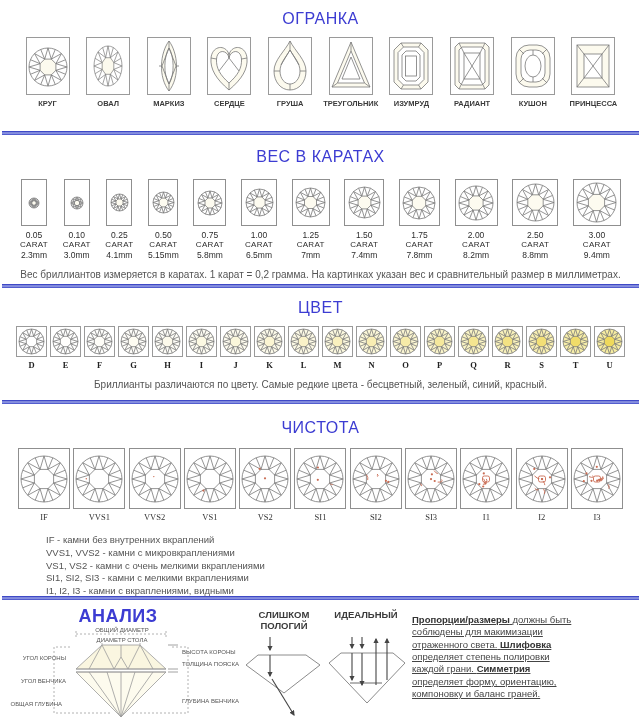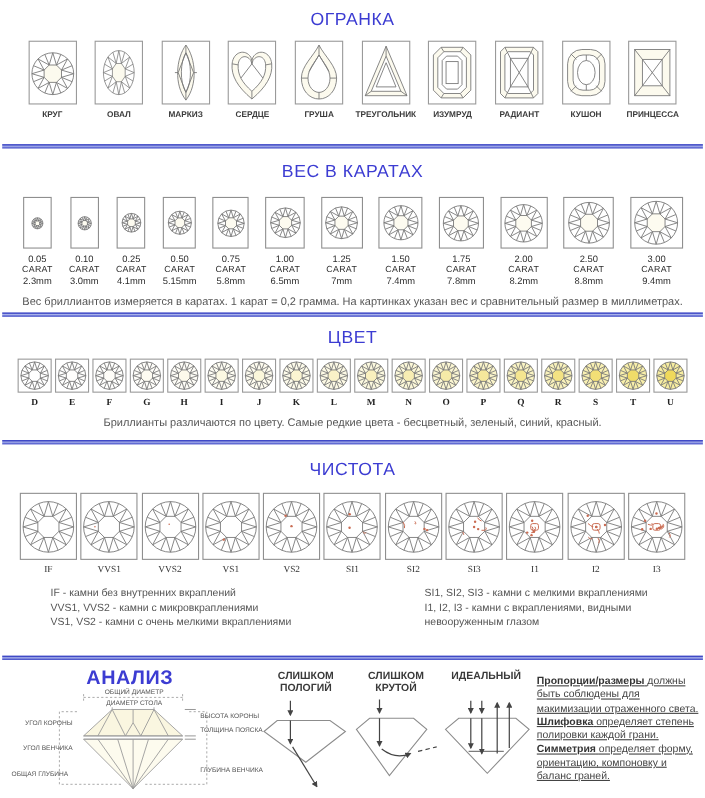--- a/index.html
+++ b/index.html
@@ -43,21 +43,21 @@
     font-size: 8.5px; color: #222; margin-top: 3px; }
 
   
   .sec-clarity { height: 192px; padding: 15px 18px 0; }
   .sec-clarity .stitle { margin-bottom: 11px; }
   .clar-cell { display: flex; flex-direction: column; align-items: center; }
   .clar-box { width: 52px; height: 61px; border: 1px solid #8f8f8f; background: #fff;
     display: flex; align-items: center; justify-content: center; }
   .clar-label { font-family: "Liberation Serif", serif; font-size: 8.5px; color: #333;
     margin-top: 3px; }
-  .legend { display: flex; margin-top: 12px; padding: 0 28px; }
+  .legend { display: flex; margin-top: 12px; padding: 0 28px; flex-direction: column; }
   .legend-col { font-size: 9.5px; color: #555; line-height: 1.35; }
   .legend-col.left { width: 340px; }
 
   
   .sec-analysis { height: 121px; padding: 6px 4px 0 6px; display: flex; }
   .anat-col { width: 238px; position: relative; }
   .anat-col .stitle { font-size: 18px; font-weight: bold; width: 180px; margin: 0 0 1px 22px; }
   .anat-wrap { position: relative; width: 232px; height: 94px; }
   .anat-label { position: absolute; font-size: 6px; color: #555; white-space: nowrap; }
   .al-td { left: 0; right: 0; top: -1px; text-align: center; }
@@ -1023,39 +1023,20 @@
     <polygon points="4,32 16,22 64,22 78,32 42,60" fill="none" stroke="#8c8c8c" stroke-width="1"></polygon>
     <g stroke="#444" stroke-width="1.1" fill="none">
     <line x1="28" y1="4" x2="28" y2="17" marker-end="url(#a1)"></line>
     <line x1="28" y1="22" x2="28" y2="43" marker-end="url(#a1)"></line>
     <line x1="30" y1="46" x2="52" y2="82" marker-end="url(#a1)"></line>
               </g>
             </svg>
           </span>
         </div>
 
-        <div class="prof-col">
-          <div class="prof-label">СЛИШКОМ КРУТОЙ</div>
-          <span class="prof-icon">
-            <svg width="84" height="88" viewBox="0 0 84 88">
-              <defs>
-                <marker id="a2" viewBox="0 0 10 10" refX="8" refY="5" markerWidth="5" markerHeight="5" orient="auto">
-                  <path d="M0,0 L10,5 L0,10 Z" fill="#444"></path>
-                </marker>
-              </defs>
-    <polygon points="6,30 18,20 58,20 70,30 36,72" fill="none" stroke="#8c8c8c" stroke-width="1"></polygon>
-    <g stroke="#444" stroke-width="1.1" fill="none">
-    <line x1="27" y1="3" x2="27" y2="15" marker-end="url(#a2)"></line>
-    <line x1="27" y1="20" x2="27" y2="45" marker-end="url(#a2)"></line>
-    <path d="M29,48 Q42,58 55,52" marker-end="url(#a2)"></path>
-    <line x1="62" y1="50" x2="79" y2="46" stroke-dasharray="4,3"></line>
-              </g>
-            </svg>
-          </span>
-        </div>
 
         <div class="prof-col">
           <div class="prof-label">ИДЕАЛЬНЫЙ</div>
           <span class="prof-icon">
             <svg width="84" height="88" viewBox="0 0 84 88">
               <defs>
                 <marker id="a3" viewBox="0 0 10 10" refX="8" refY="5" markerWidth="5" markerHeight="5" orient="auto">
                   <path d="M0,0 L10,5 L0,10 Z" fill="#444"></path>
                 </marker>
               </defs>

